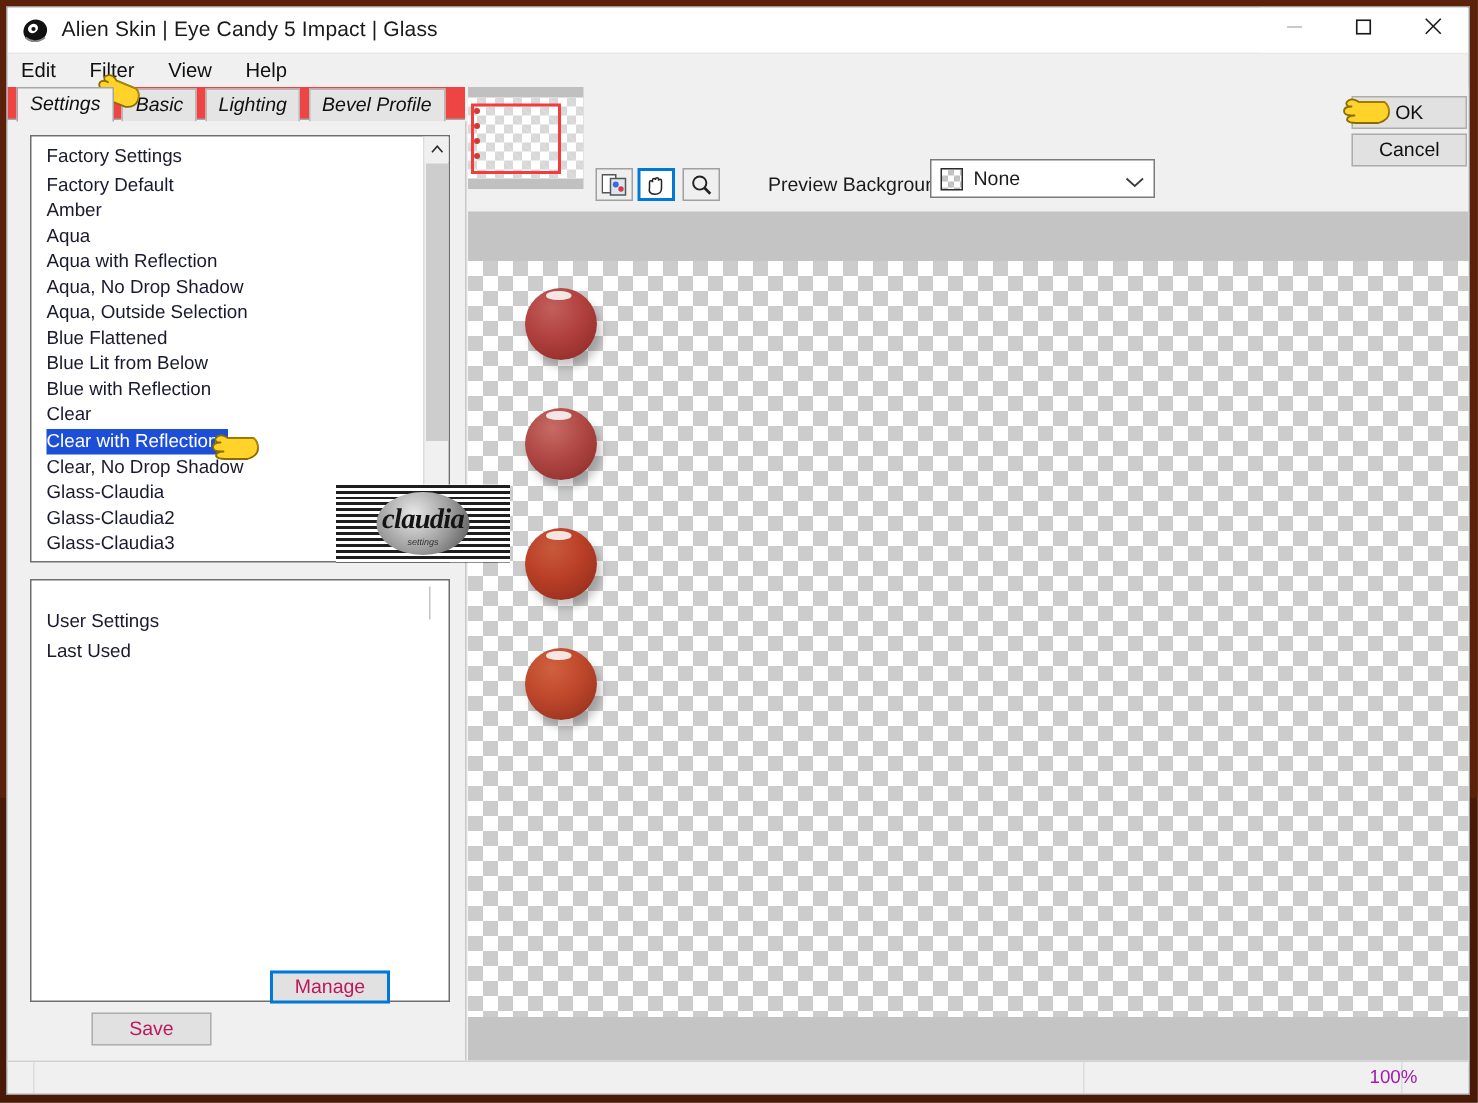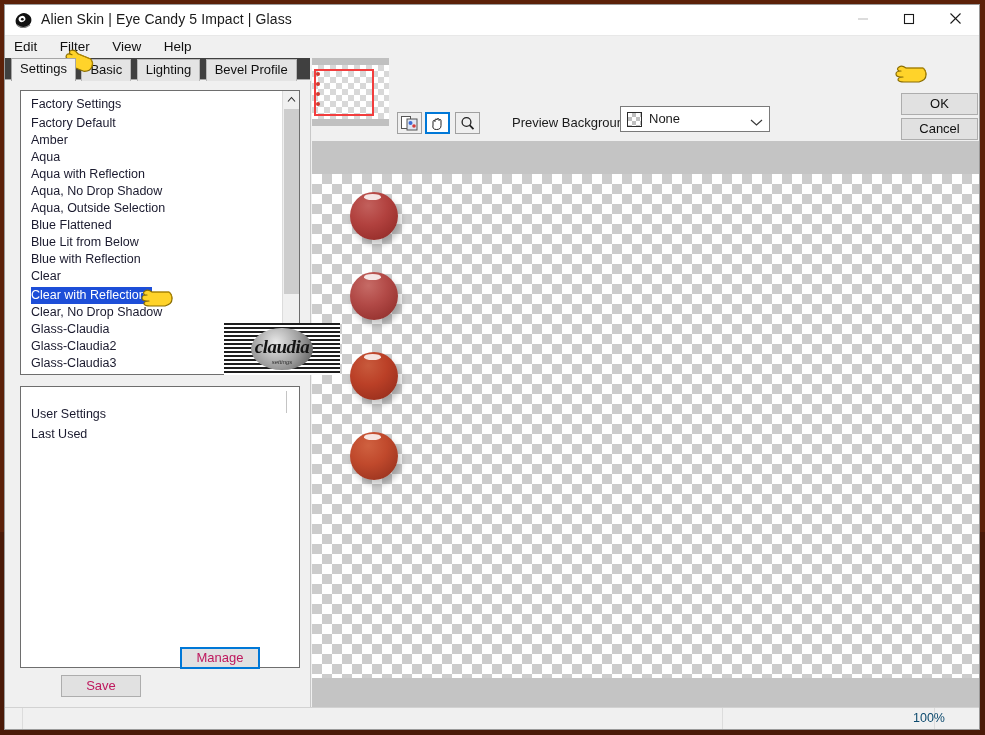--- a/index.html
+++ b/index.html
@@ -65,24 +65,25 @@
     color: #101010;
     padding: 2px 9px 2px 0;
     margin-right: 9px;
     line-height: 18px;
   }
 
   
   #tabstrip {
     position: relative;
     height: 22px;
-    background: #404040;
+    background: #ef4444;
     padding-left: 6px;
     border-bottom: 1px solid #a6a6a6;
     width: 305px;
+    font-style: italic;
   }
   .tab {
     display: inline-block;
     font-size: 13px;
     color: #101010;
     padding: 2px 8px 3px 8px;
     line-height: 16px;
     background: #e4e4e4;
     border: 1px solid #b8b8b8;
     border-bottom: none;
@@ -259,21 +260,21 @@
     background-color: #ffffff;
   }
   #pbg-value {
     position: absolute; left: 28px; top: 4px;
     font-size: 13px; color: #1a1a1a;
   }
   #pbg-arrow {
     position: absolute; right: 6px; top: 6px;
   }
 
-  #okcancel { position: absolute; right: 3px; top: 6px; width: 77px; margin-top: 29px; }
+  #okcancel { position: absolute; right: 3px; top: 6px; width: 77px; }
   .dlgbtn {
     display: block;
     width: 77px; height: 22px;
     font-size: 13px; color: #101010;
     background: #e1e1e1;
     border: 1px solid #adadad;
     text-align: center; line-height: 20px;
     margin-bottom: 3px;
   }
 
@@ -347,21 +348,21 @@
     width: 976px; height: 22px;
     background: #f0f0f0;
     border-top: 1px solid #d2d2d2;
   }
   .sb-cell { position: absolute; top: 0; height: 21px; border-right: 1px solid #dcdcdc; }
   #sb-a { left: 0; width: 18px; }
   #sb-b { left: 18px; width: 700px; }
   #sb-c { left: 718px; width: 212px; }
   #sb-zoom {
     position: absolute; left: 908px; top: 3px;
-    font-size: 12.5px; color: #0c4a6e;
+    font-size: 12.5px; color: #a21caf;
   }
 
   
   .hand { position: absolute; width: 40px; height: 28px; }
 </style>
 </head>
 <body>
 
 <div id="outer">
 <div id="win">

